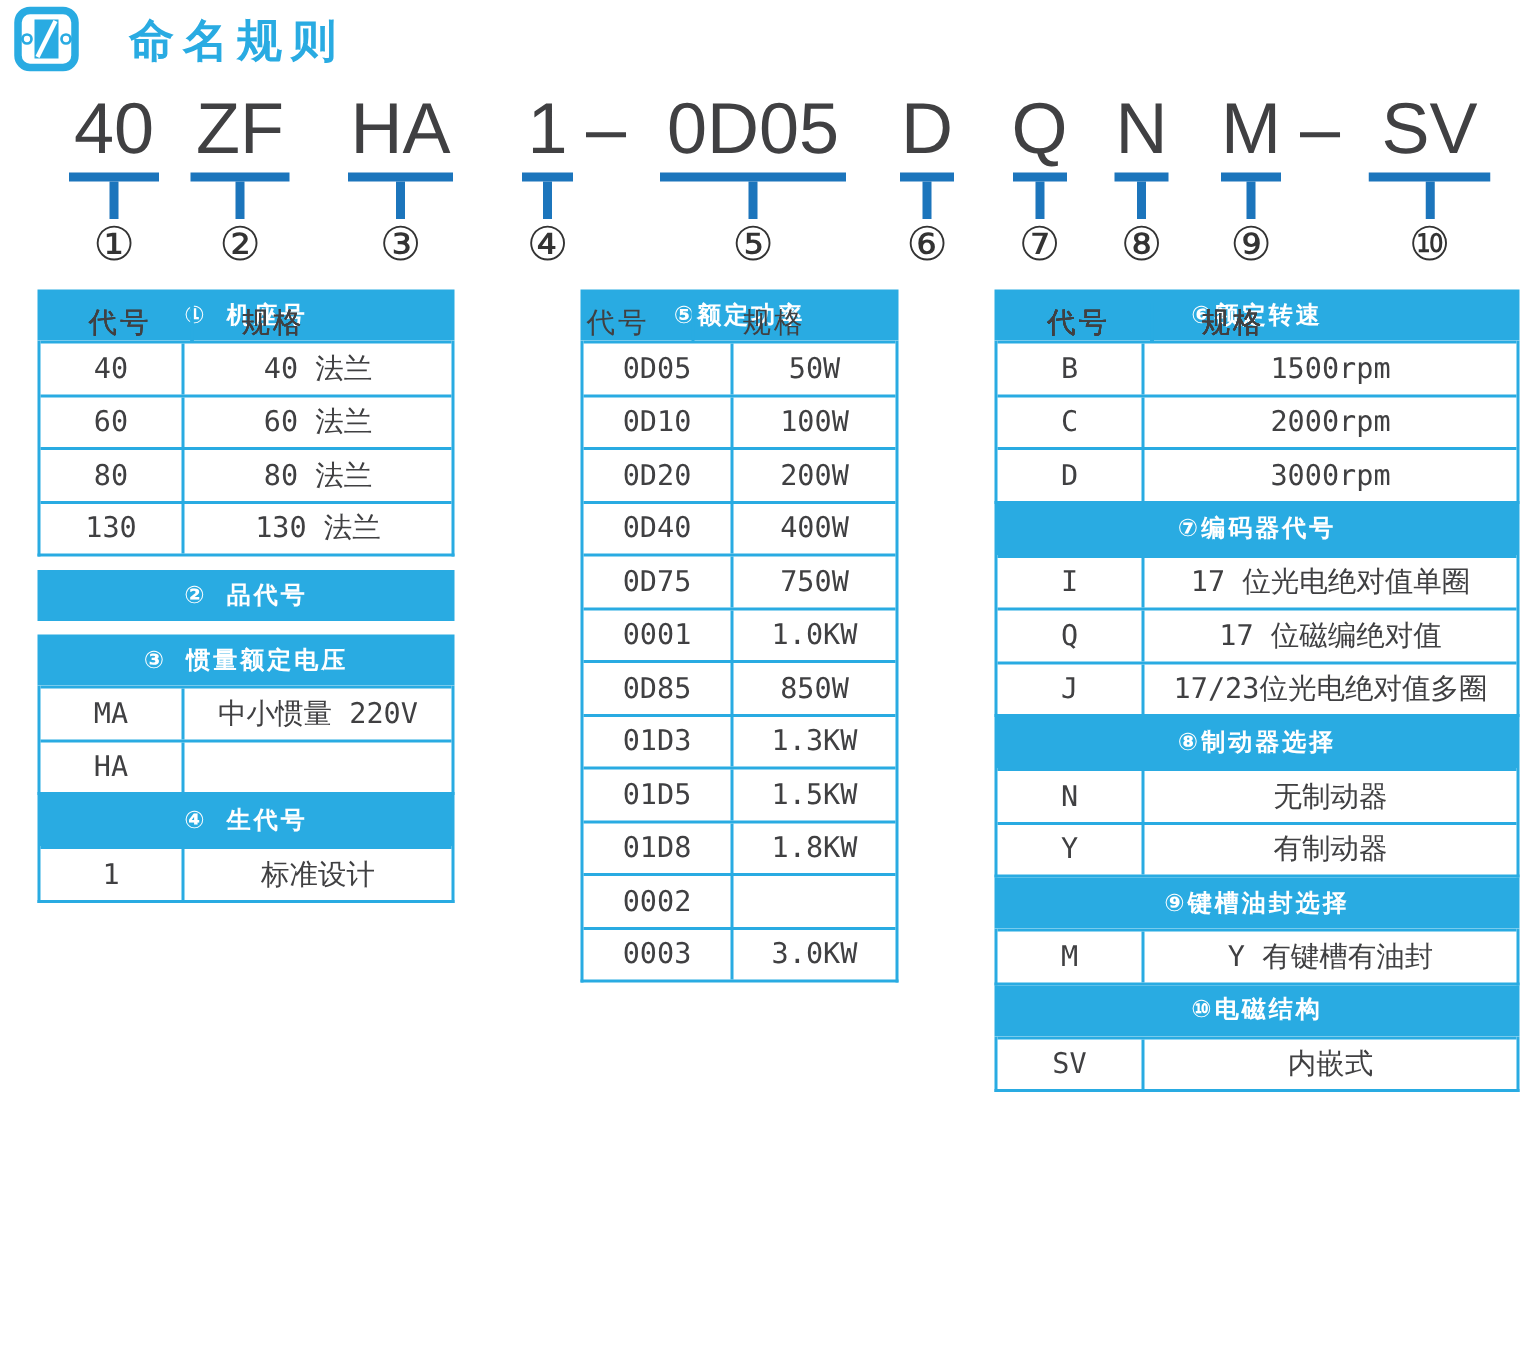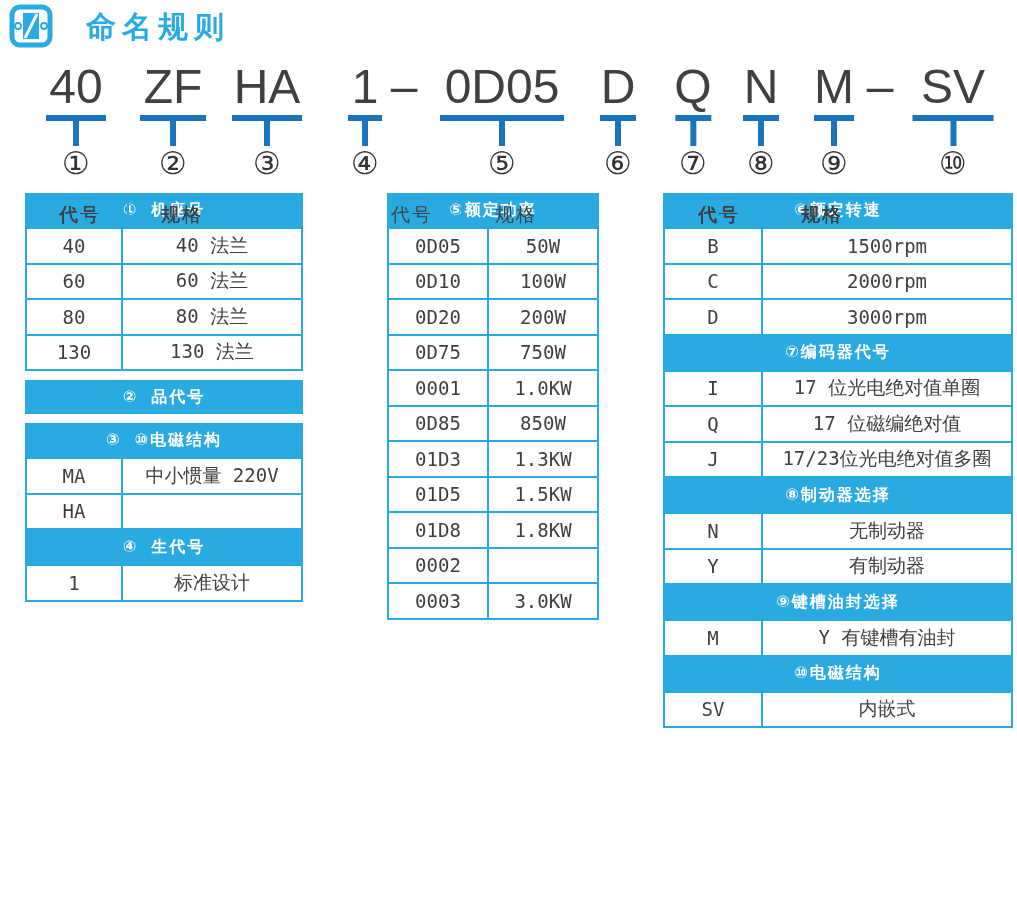--- a/index.html
+++ b/index.html
@@ -65,21 +65,21 @@
     <div class="title">命名规则</div>
   </div>
 
   <div class="code-row">
     <div class="seg" style="left:76px">
       <div class="seg-text">40</div>
       <div class="seg-line" style="width:60px"></div>
       <div class="seg-stem"></div>
       <div class="seg-marker">①</div>
     </div>
-    <div class="seg" style="left:173px">
+    <div class="seg" style="left:160px">
       <div class="seg-text">ZF</div>
       <div class="seg-line" style="width:66px"></div>
       <div class="seg-stem"></div>
       <div class="seg-marker">②</div>
     </div>
     <div class="seg" style="left:267px">
       <div class="seg-text">HA</div>
       <div class="seg-line" style="width:70px"></div>
       <div class="seg-stem"></div>
       <div class="seg-marker">③</div>
@@ -153,21 +153,21 @@
           <div class="row">
             <div class="cell c1">130</div>
             <div class="cell c2">130 法兰</div>
           </div>
         </div>
       </div>
     <div class="section gap-after">
         <div class="bar">②  品代号</div>
       </div>
     <div class="section">
-        <div class="bar">③  ⑩电磁结构</div>
+        <div class="bar">③  惯量额定电压</div>
         <div class="rows">
           <div class="row hdr">
             <div class="cell c1">代号</div>
             <div class="cell c2">规格</div>
           </div>
           <div class="row">
             <div class="cell c1">MA</div>
             <div class="cell c2">中小惯量 220V</div>
           </div>
           <div class="row">
@@ -204,20 +204,24 @@
           </div>
           <div class="row">
             <div class="cell c1">0D10</div>
             <div class="cell c2">100W</div>
           </div>
           <div class="row">
             <div class="cell c1">0D20</div>
             <div class="cell c2">200W</div>
           </div>
           <div class="row">
+            <div class="cell c1">0D40</div>
+            <div class="cell c2">400W</div>
+          </div>
+          <div class="row">
             <div class="cell c1">0D75</div>
             <div class="cell c2">750W</div>
           </div>
           <div class="row">
             <div class="cell c1">0001</div>
             <div class="cell c2">1.0KW</div>
           </div>
           <div class="row">
             <div class="cell c1">0D85</div>
             <div class="cell c2">850W</div>

